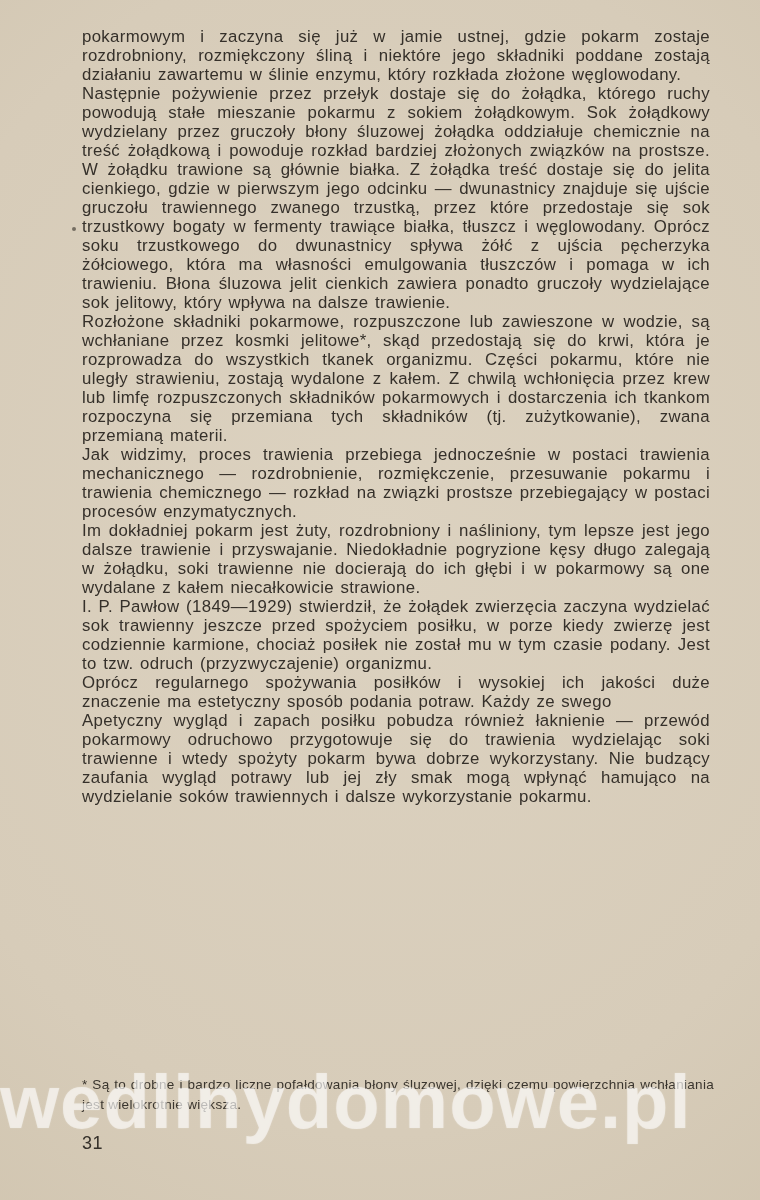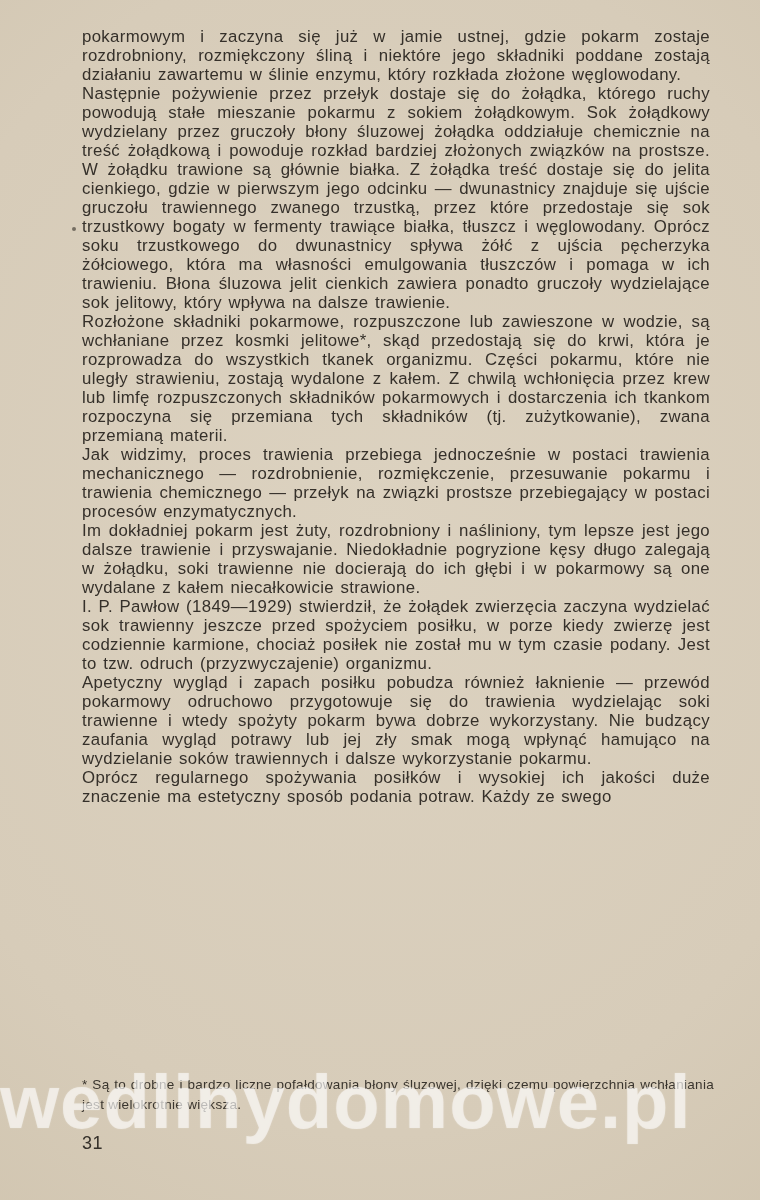--- a/index.html
+++ b/index.html
@@ -84,25 +84,25 @@
 </style>
 </head>
 <body>
 
 <div class="page">
 
   <div class="text-block">
     <p>pokarmowym i zaczyna się już w jamie ustnej, gdzie pokarm zostaje rozdrobniony, rozmiękczony śliną i niektóre jego składniki poddane zostają działaniu zawartemu w ślinie enzymu, który rozkłada złożone węglowodany.</p>
     <p>Następnie pożywienie przez przełyk dostaje się do żołądka, którego ruchy powodują stałe mieszanie pokarmu z sokiem żołądkowym. Sok żołądkowy wydzielany przez gruczoły błony śluzowej żołądka oddziałuje chemicznie na treść żołądkową i powoduje rozkład bardziej złożonych związków na prostsze. W żołądku trawione są głównie białka. Z żołądka treść dostaje się do jelita cienkiego, gdzie w pierwszym jego odcinku — dwunastnicy znajduje się ujście gruczołu trawiennego zwanego trzustką, przez które przedostaje się sok trzustkowy bogaty w fermenty trawiące białka, tłuszcz i węglowodany. Oprócz soku trzustkowego do dwunastnicy spływa żółć z ujścia pęcherzyka żółciowego, która ma własności emulgowania tłuszczów i pomaga w ich trawieniu. Błona śluzowa jelit cienkich zawiera ponadto gruczoły wydzielające sok jelitowy, który wpływa na dalsze trawienie.</p>
     <p>Rozłożone składniki pokarmowe, rozpuszczone lub zawieszone w wodzie, są wchłaniane przez kosmki jelitowe*, skąd przedostają się do krwi, która je rozprowadza do wszystkich tkanek organizmu. Części pokarmu, które nie uległy strawieniu, zostają wydalone z kałem. Z chwilą wchłonięcia przez krew lub limfę rozpuszczonych składników pokarmowych i dostarczenia ich tkankom rozpoczyna się przemiana tych składników (tj. zużytkowanie), zwana przemianą materii.</p>
-    <p>Jak widzimy, proces trawienia przebiega jednocześnie w postaci trawienia mechanicznego — rozdrobnienie, rozmiękczenie, przesuwanie pokarmu i trawienia chemicznego — przełyk na związki prostsze przebiegający w postaci procesów enzymatycznych.</p>
+    <p>Jak widzimy, proces trawienia przebiega jednocześnie w postaci trawienia mechanicznego — rozdrobnienie, rozmiękczenie, przesuwanie pokarmu i trawienia chemicznego — rozkład na związki prostsze przebiegający w postaci procesów enzymatycznych.</p>
     <p>Im dokładniej pokarm jest żuty, rozdrobniony i naśliniony, tym lepsze jest jego dalsze trawienie i przyswajanie. Niedokładnie pogryzione kęsy długo zalegają w żołądku, soki trawienne nie docierają do ich głębi i w pokarmowy są one wydalane z kałem niecałkowicie strawione.</p>
     <p>I. P. Pawłow (1849—1929) stwierdził, że żołądek zwierzęcia zaczyna wydzielać sok trawienny jeszcze przed spożyciem posiłku, w porze kiedy zwierzę jest codziennie karmione, chociaż posiłek nie został mu w tym czasie podany. Jest to tzw. odruch (przyzwyczajenie) organizmu.</p>
+    <p>Oprócz regularnego spożywania posiłków i wysokiej ich jakości duże znaczenie ma estetyczny sposób podania potraw. Każdy ze swego</p>
     <p>Apetyczny wygląd i zapach posiłku pobudza również łaknienie — przewód pokarmowy odruchowo przygotowuje się do trawienia wydzielając soki trawienne i wtedy spożyty pokarm bywa dobrze wykorzystany. Nie budzący zaufania wygląd potrawy lub jej zły smak mogą wpłynąć hamująco na wydzielanie soków trawiennych i dalsze wykorzystanie pokarmu.</p>
-    <p>Oprócz regularnego spożywania posiłków i wysokiej ich jakości duże znaczenie ma estetyczny sposób podania potraw. Każdy ze swego</p>
   </div>
 
   <div class="speck"></div>
 
   <div class="footnote">* Są to drobne i bardzo liczne pofałdowania błony śluzowej, dzięki czemu powierzchnia wchłaniania jest wielokrotnie większa.</div>
 
   <div class="page-number">31</div>
 
   <div class="watermark">wedlinydomowe.pl</div>
 

